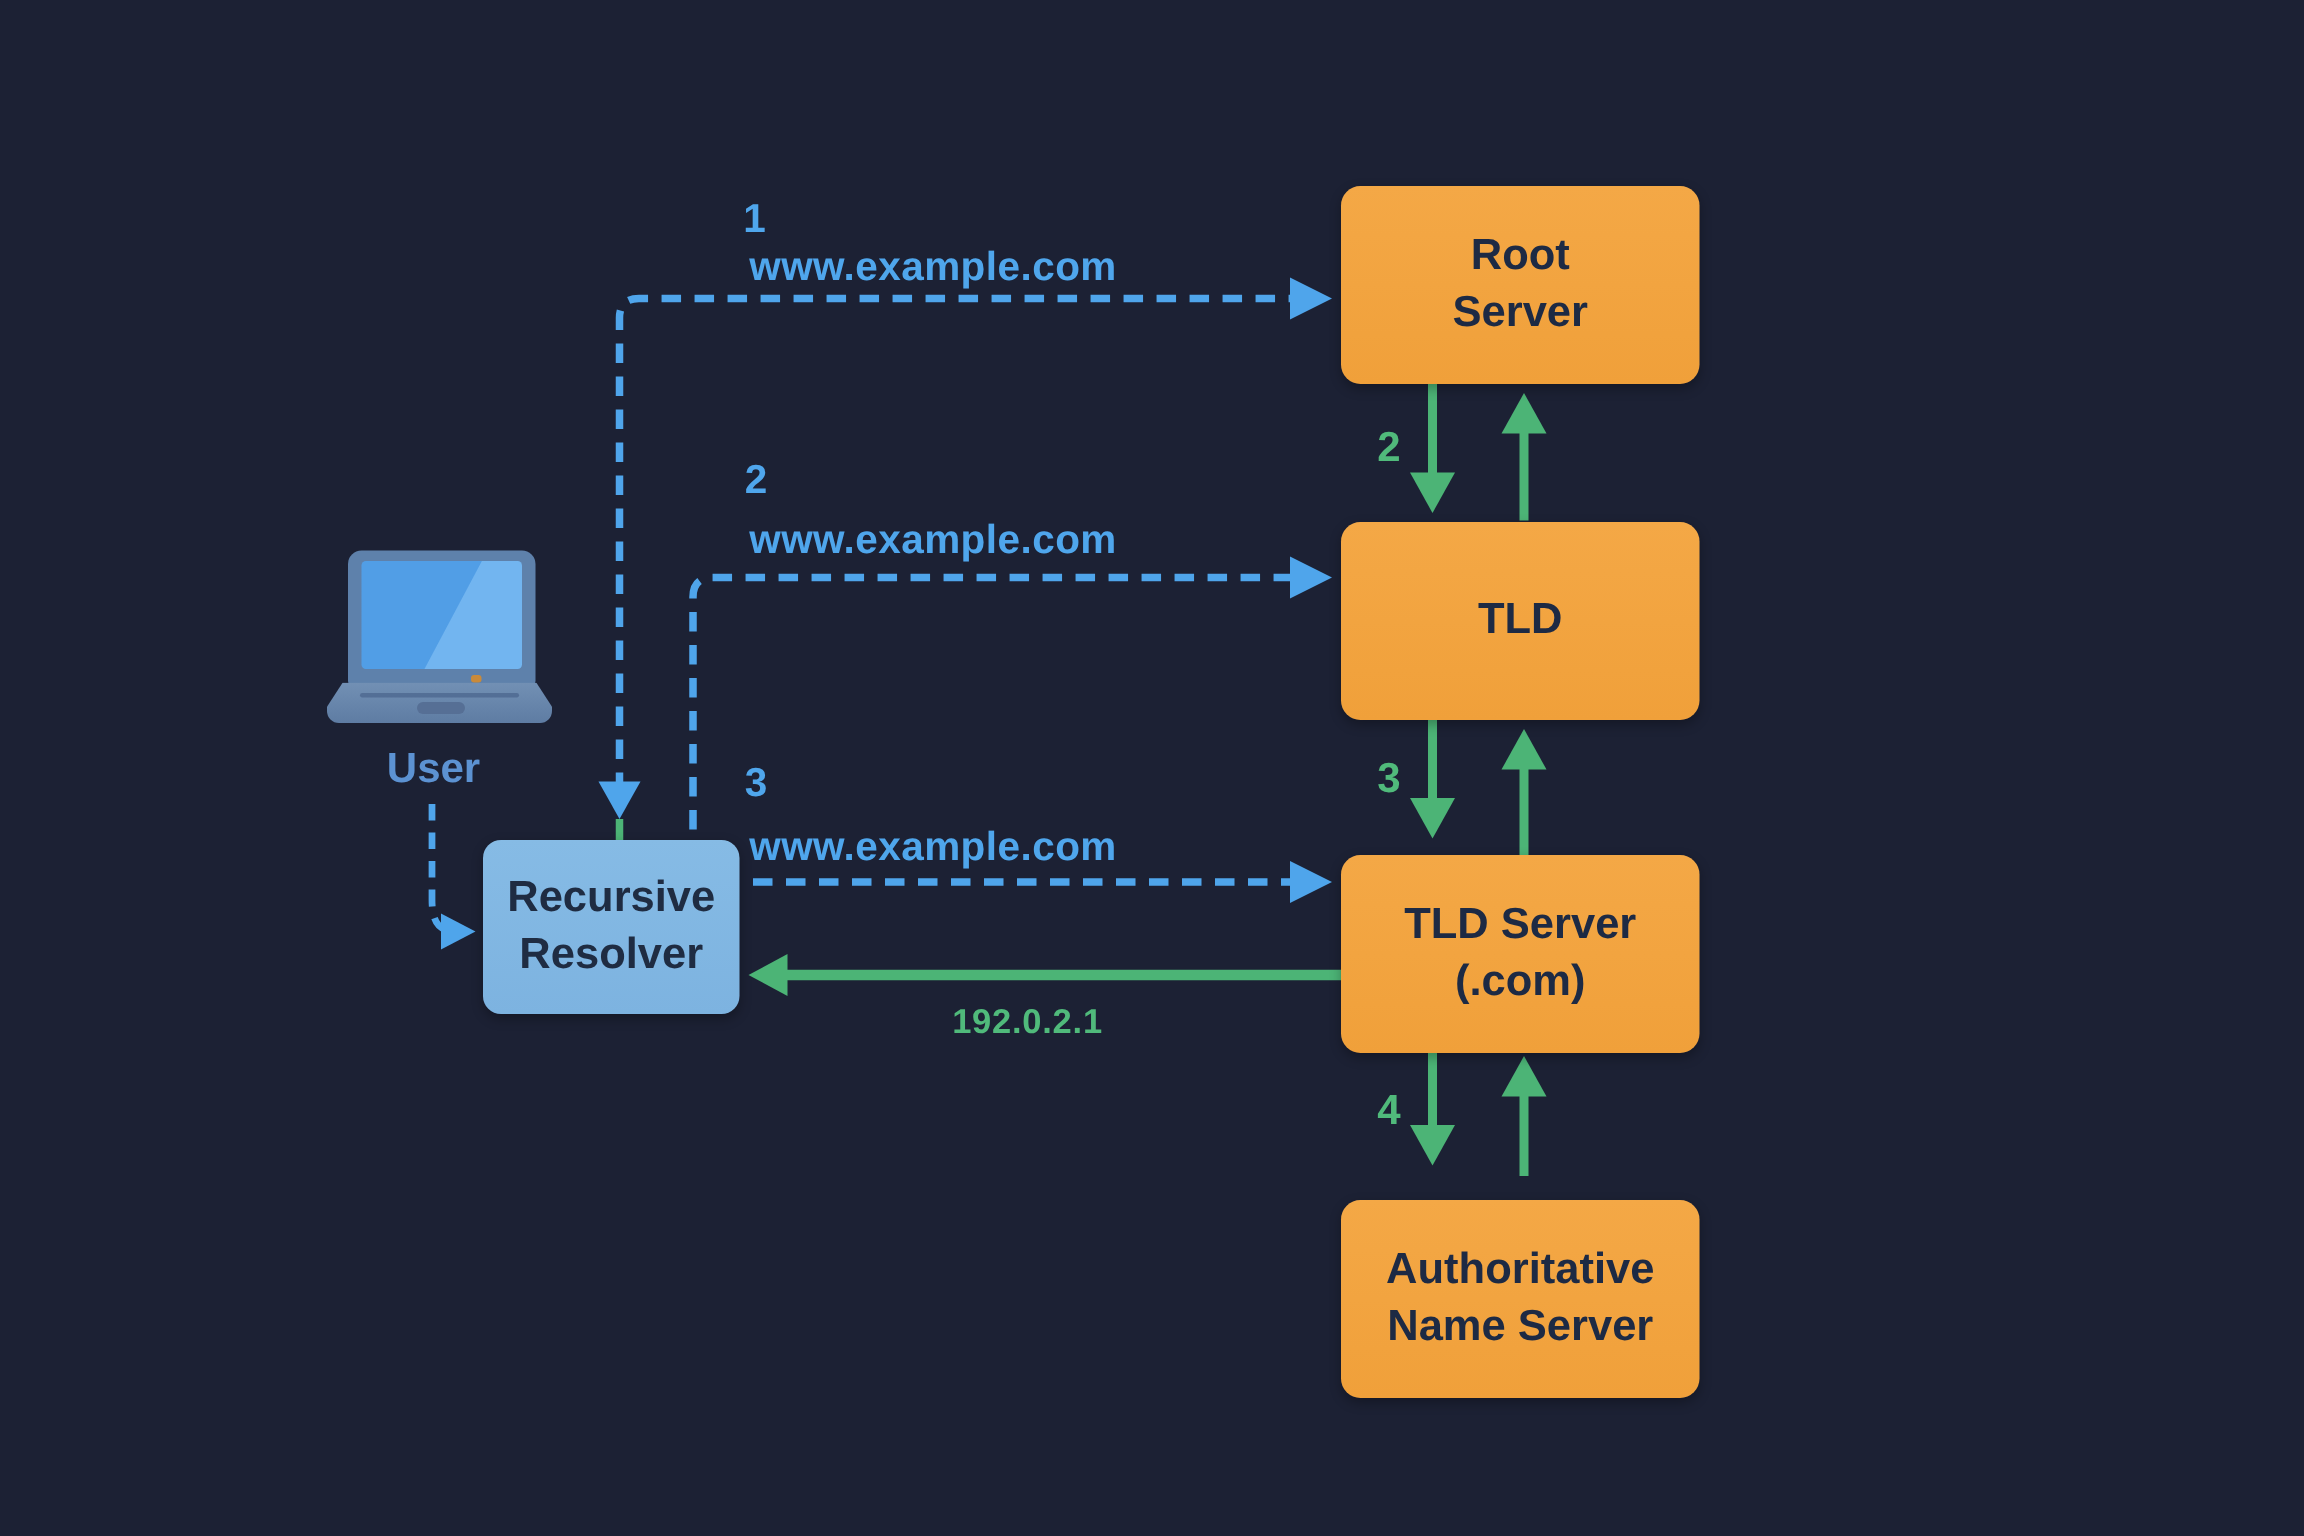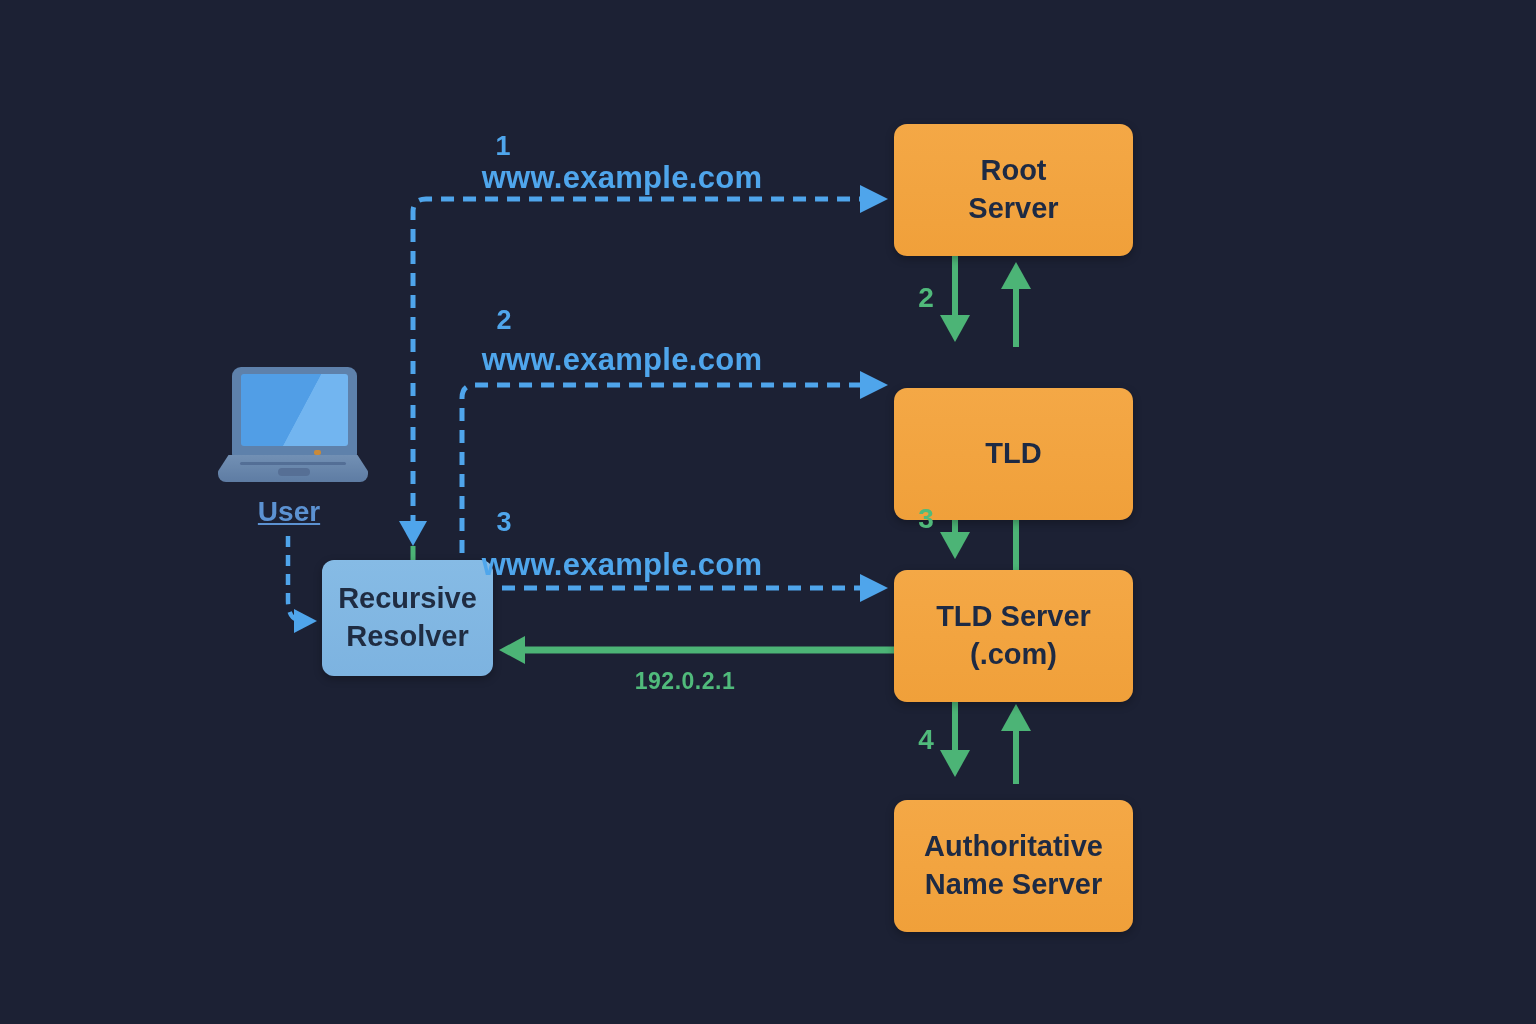--- a/index.html
+++ b/index.html
@@ -39,35 +39,35 @@
     top: 560px;
     width: 171px;
     height: 116px;
     background: linear-gradient(180deg, #86bbe5 0%, #7db3e0 100%);
     color: #1f2c42;
     font-size: 29px;
     font-weight: 700;
     border-radius: 12px;
   }
   .box-root { top: 124px; }
-  .box-tld1 { top: 348px; margin-top: 40px; }
+  .box-tld1 { top: 348px; }
   .box-tld2 { top: 570px; }
   .box-auth { top: 786px; margin-top: 14px; }
 
   
   .lbl {
     position: absolute;
     transform: translate(-50%, -50%);
     white-space: nowrap;
     font-weight: 600;
   }
   .lbl-blue  { color: #4fa6ec; }
   .lbl-green { color: #50ba7b; }
   .lbl-step  { font-size: 27px; }
-  .lbl-host  { font-size: 31px; letter-spacing: 0.3px; }
+  .lbl-host  { font-size: 27px; letter-spacing: 0.3px; }
   .lbl-user  { color: #5c92d2; font-size: 28px; }
   .lbl-ip    { font-size: 23px; letter-spacing: 0.5px; }
   .lbl-hop   { font-size: 28px; }
 
   
   .laptop { position: absolute; left: 218px; top: 363px; width: 150px; height: 120px; }
   .laptop .lid {
     position: absolute; left: 14px; top: 4px; width: 125px; height: 90px;
     background: #5e81ab; border-radius: 9px 9px 3px 3px;
   }
@@ -153,21 +153,21 @@
   </svg>
 
   <div class="laptop">
     <div class="lid"></div>
     <div class="screen"></div>
     <div class="base"></div>
     <div class="kb-line"></div>
     <div class="touchpad"></div>
     <div class="cam-dot"></div>
   </div>
-  <div class="lbl lbl-user" style="left:289px; top:512px;text-decoration:underline;">User</div>
+  <div class="lbl lbl-user" style="left:289px; top:512px;">User</div>
 
   <div class="box resolver-box">
     <span>Recursive</span>
     <span>Resolver</span>
   </div>
 
   <div class="box server-box box-root">
     <span>Root</span>
     <span>Server</span>
   </div>

